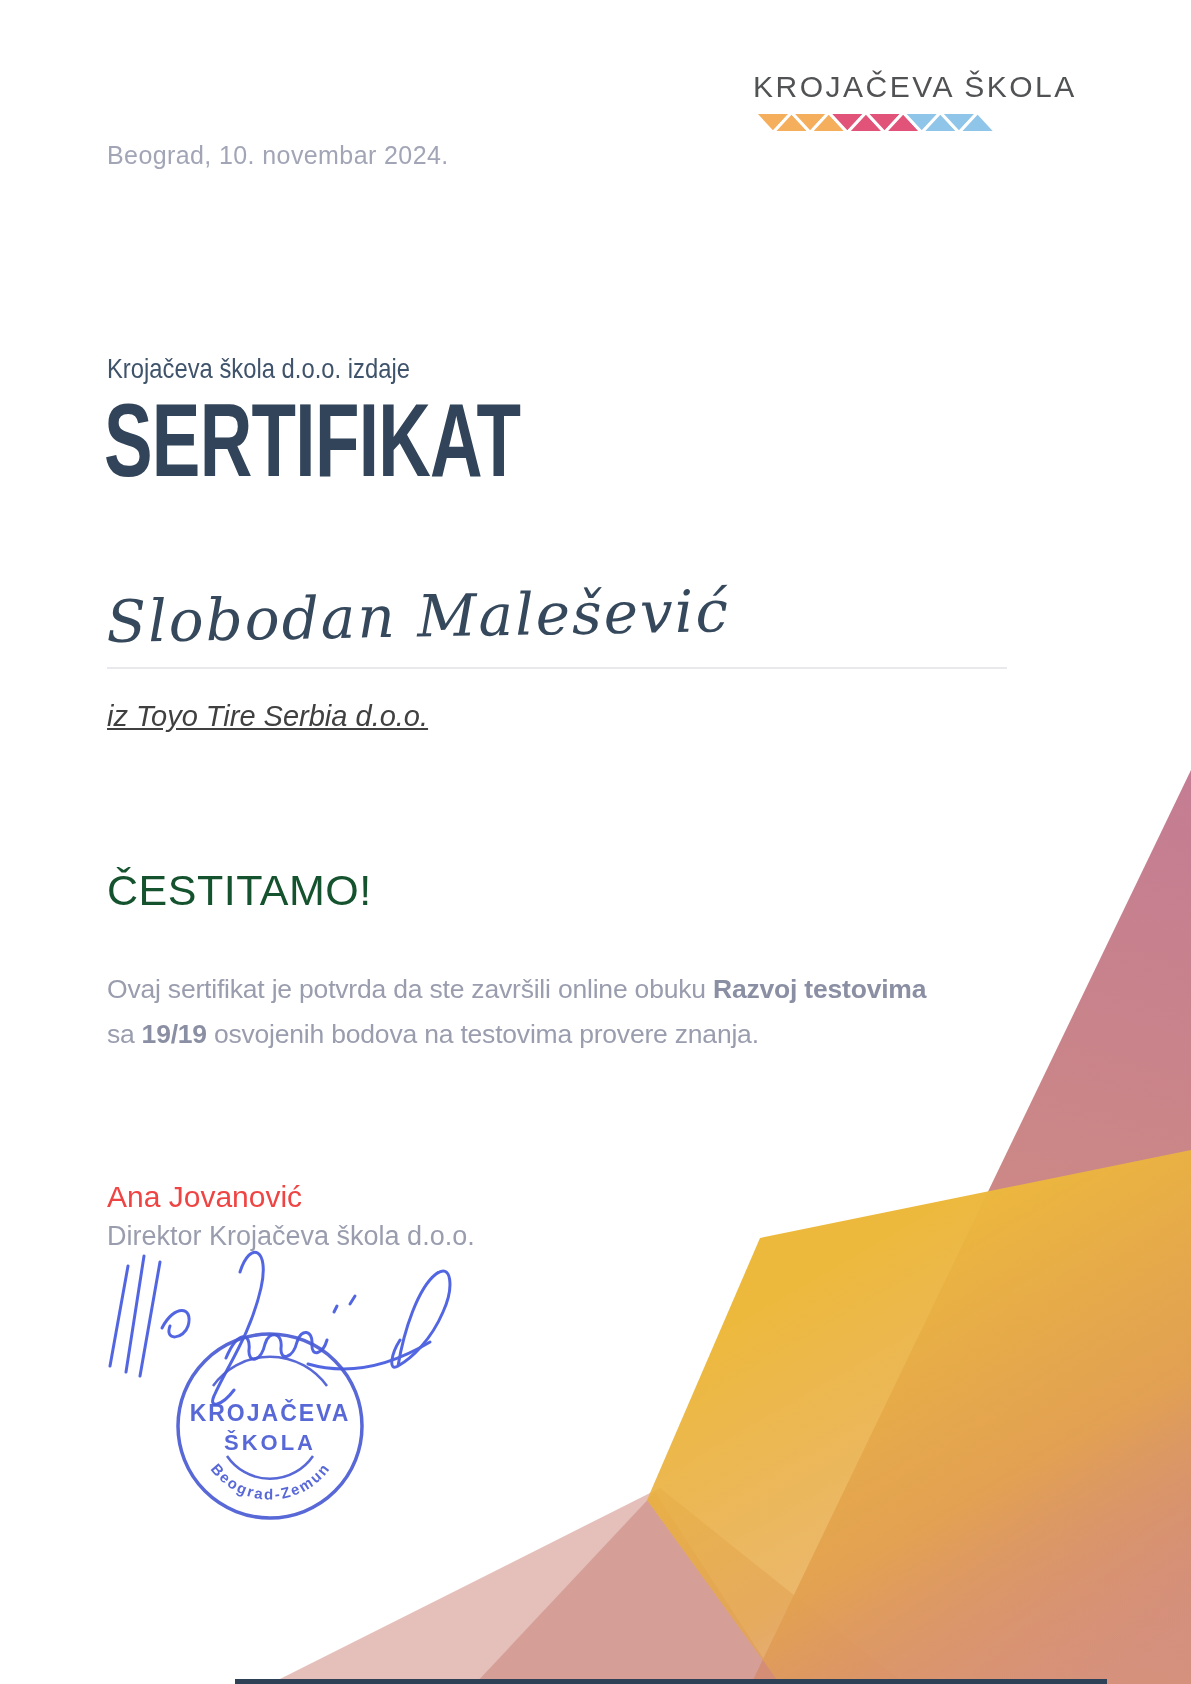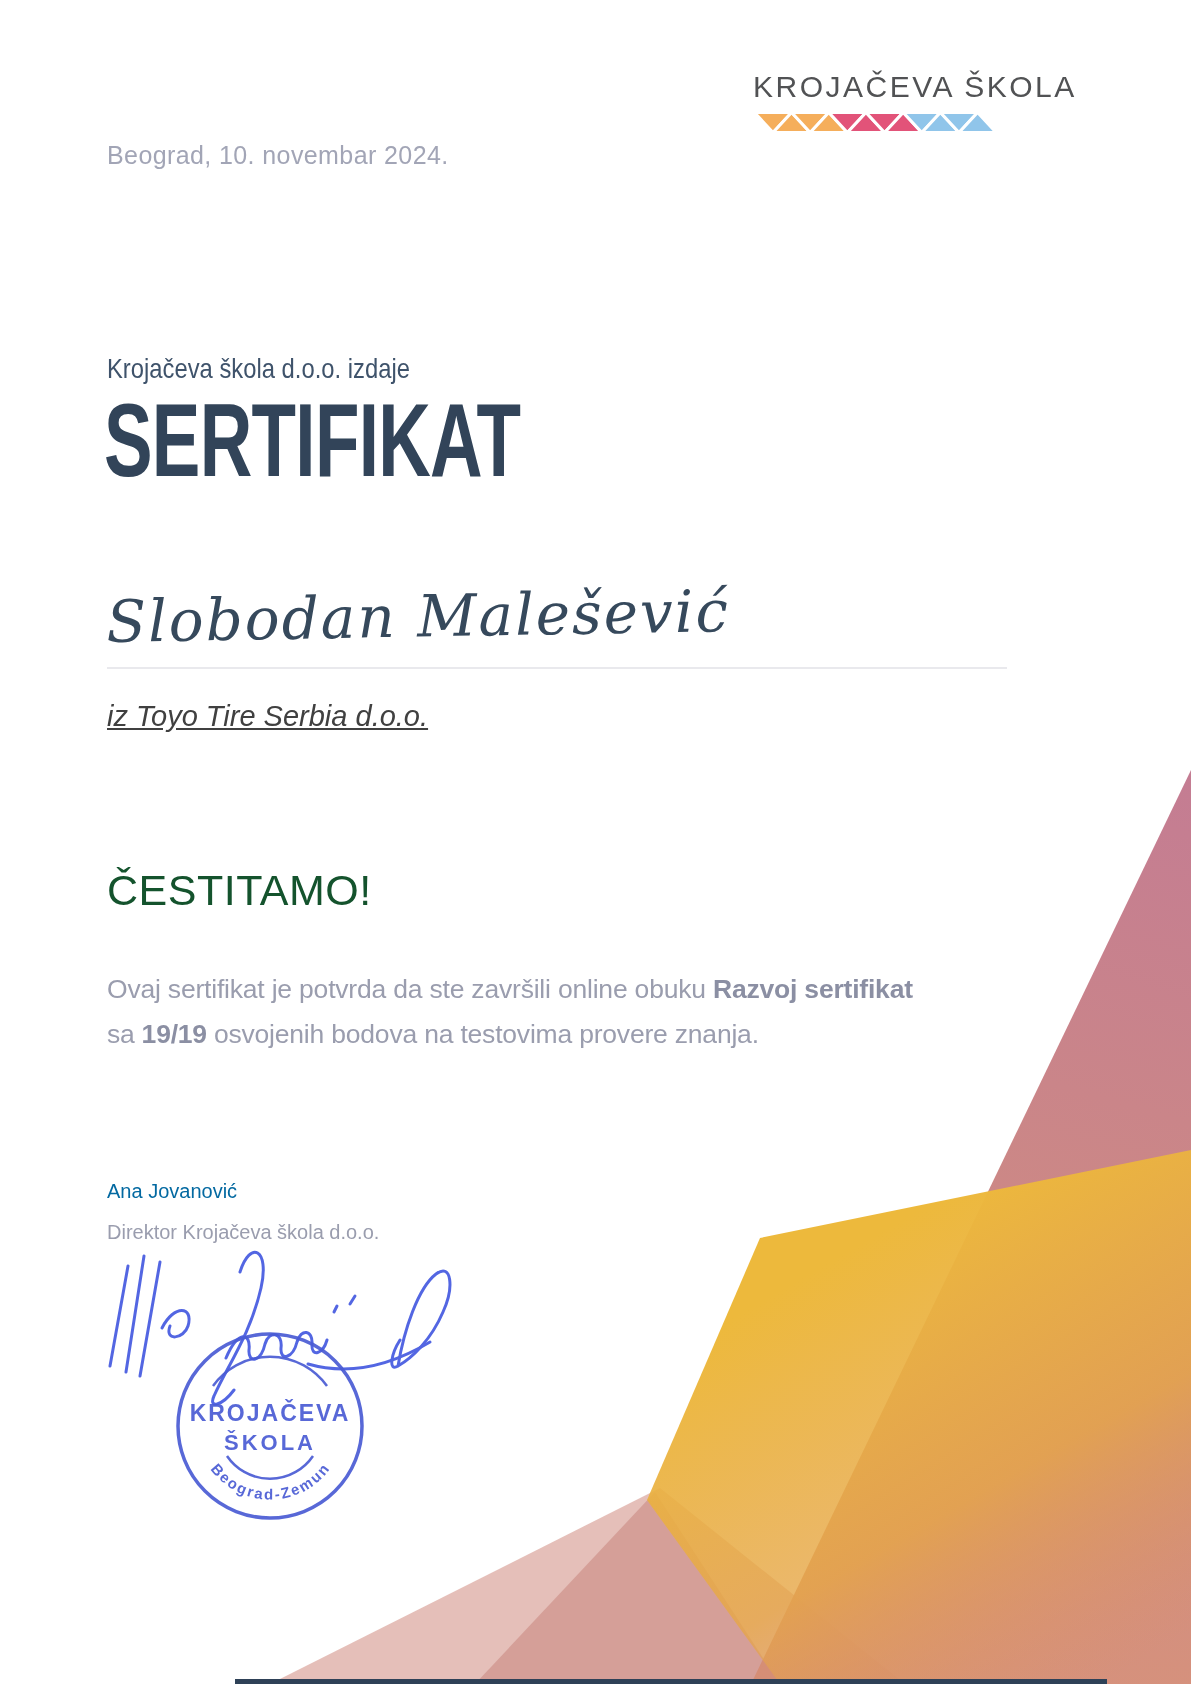--- a/index.html
+++ b/index.html
@@ -59,25 +59,25 @@
   .bodytext{
     position:absolute;left:107px;top:940px;width:960px;
     font-size:26.5px;line-height:45px;color:#9a9dae;letter-spacing:-.2px;
   }
   .bodytext .bold{font-weight:700;color:#8b8fa3;}
   .bodytext .score{margin:0 7px;}
   .bodytext .line{display:block;}
 
   .sig-name{
     position:absolute;left:107px;top:1180px;
-    font-size:20px;color:#0369a1;font-weight:400;
+    font-size:30px;color:#ef4444;font-weight:400;
   }
   .sig-title{
     position:absolute;left:107px;top:1221px;
-    font-size:20px;color:#9a9dae;text-align:right;
+    font-size:27px;color:#9a9dae;text-align:right;
   }
   .signature{position:absolute;left:98px;top:1246px;}
   .stamp{position:absolute;left:172px;top:1328px;opacity:.92;}
   .stamp text{
     font-family:"Liberation Sans",sans-serif;font-weight:700;fill:#4a5cd4;
   }
   .footer-bar{
     position:absolute;left:235px;bottom:0;width:872px;height:5px;
     background:#2e4157;z-index:2;
   }
@@ -133,21 +133,21 @@
     <h1 class="title">SERTIFIKAT</h1>
 
     <div class="name">Slobodan Malešević</div>
     <div class="name-line"></div>
 
     <div class="company">iz Toyo Tire Serbia d.o.o.</div>
 
     <h2 class="congrats">ČESTITAMO!</h2>
 
     <p class="bodytext">
-      <span class="line"><span>Ovaj sertifikat je potvrda da ste završili online obuku </span><span class="bold">Razvoj sertifikat</span></span>
+      <span class="line"><span>Ovaj sertifikat je potvrda da ste završili online obuku </span><span class="bold">Razvoj testovima</span></span>
       <span class="line"><span>sa</span><span class="bold score">19/19</span><span>osvojenih bodova na testovima provere znanja.</span></span>
     </p>
 
     <div class="sig-name">Ana Jovanović</div>
     <div class="sig-title">Direktor Krojačeva škola d.o.o.</div>
 
     <svg class="signature" width="365" height="165" viewBox="0 0 365 165">
       <g fill="none" stroke="#3c52df" stroke-width="3" stroke-linecap="round" opacity="0.88">
         <path d="M30 20 L12 120"></path>
         <path d="M46 10 L28 126"></path>

